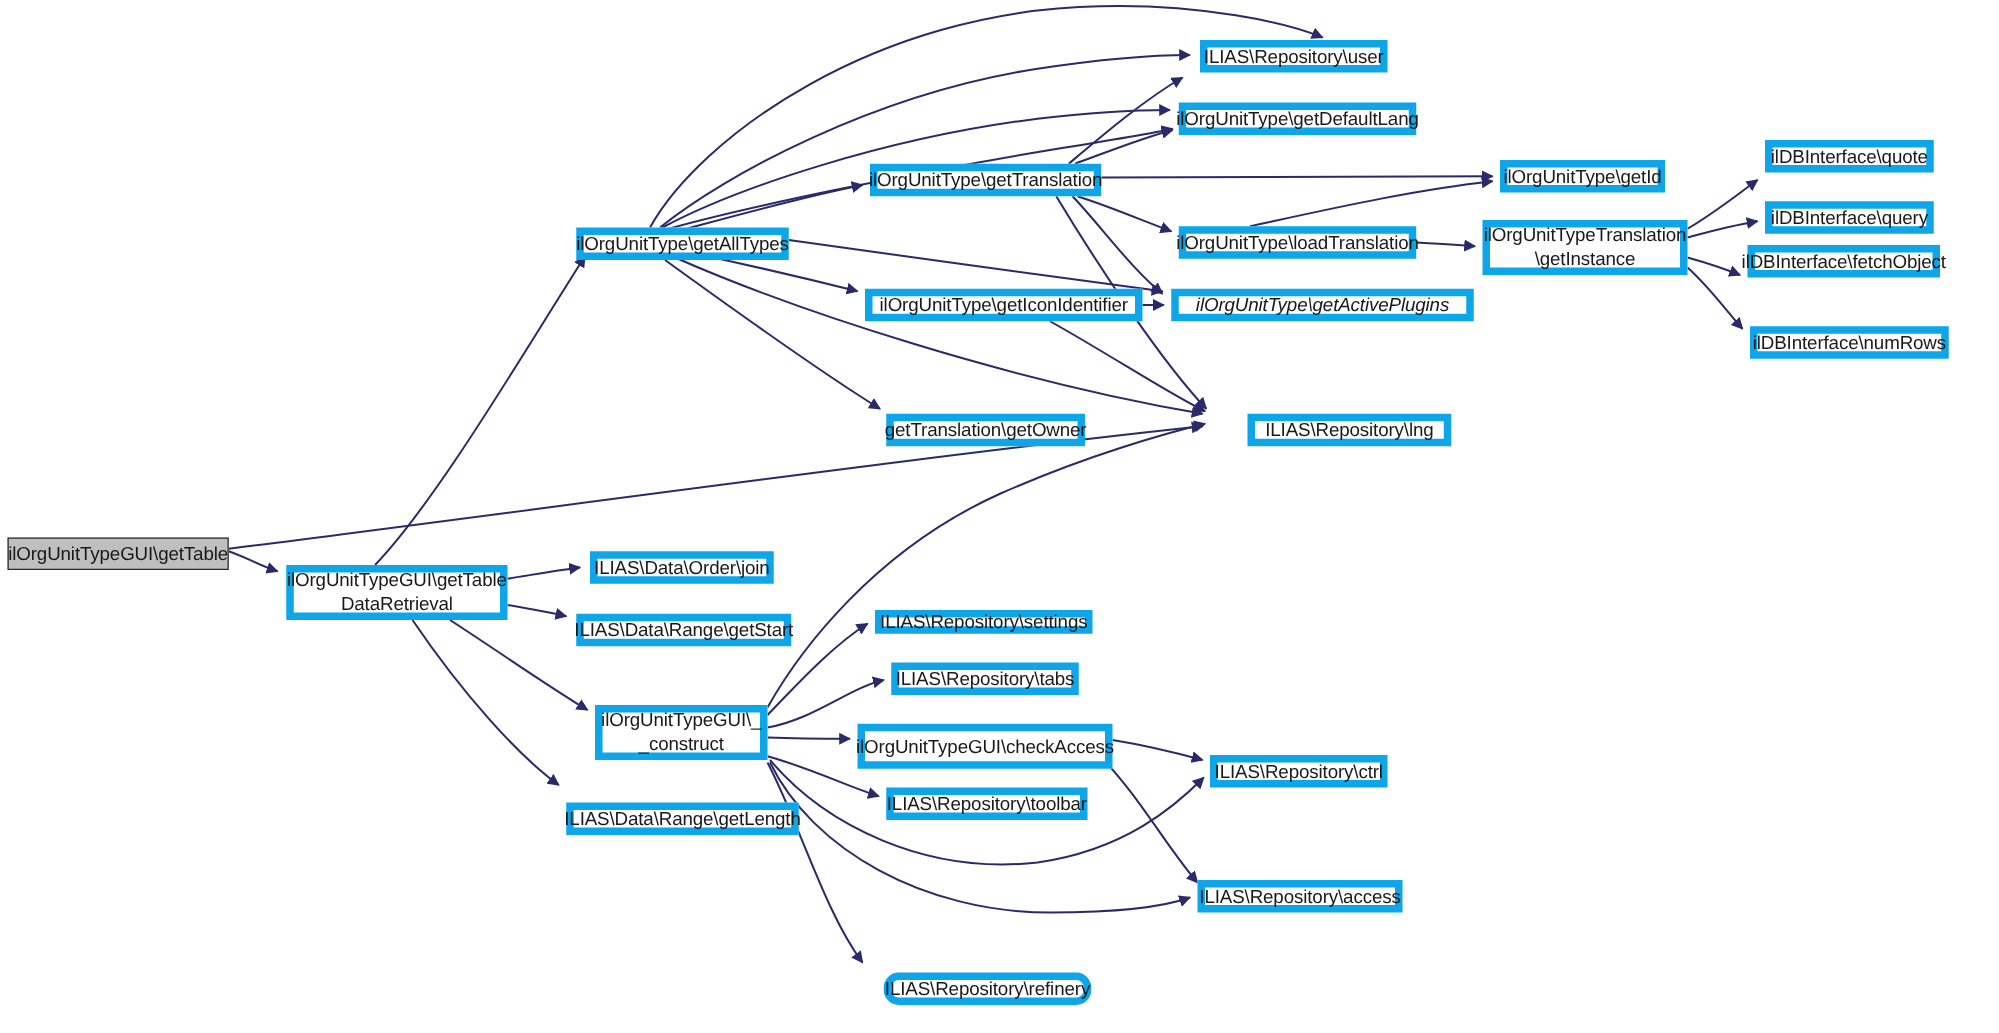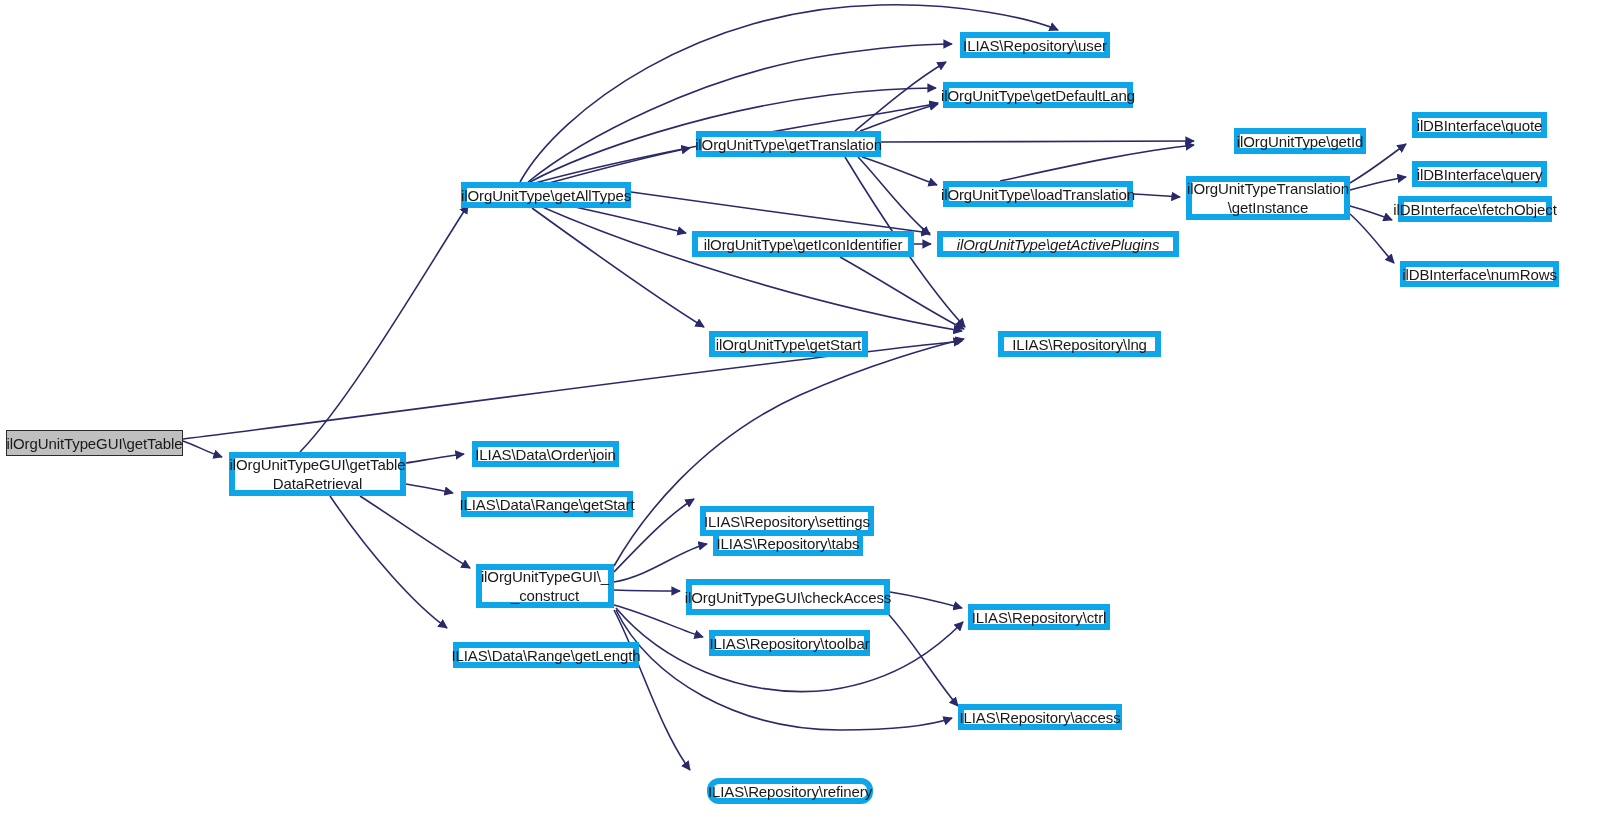--- a/index.html
+++ b/index.html
@@ -80,39 +80,39 @@
         <path d="M880,605 C910,635 935,680 958,706" marker-end="url(#arrow)"></path>
       </g>
   </svg>
   <div id="node-layer">
       <div class="node root" style="left: 6px; top: 430px; width: 177px; height: 26px;">ilOrgUnitTypeGUI\getTable</div>
       <div class="node two-line" style="left: 229px; top: 452px; width: 177px; height: 44px;">ilOrgUnitTypeGUI\getTable
 DataRetrieval</div>
       <div class="node" style="left: 461px; top: 182px; width: 170px; height: 26px;">ilOrgUnitType\getAllTypes</div>
       <div class="node" style="left: 696px; top: 131px; width: 185px; height: 26px;">ilOrgUnitType\getTranslation</div>
       <div class="node" style="left: 692px; top: 231px; width: 222px; height: 26px;">ilOrgUnitType\getIconIdentifier</div>
-      <div class="node" style="left: 709px; top: 331px; width: 159px; height: 26px;">ilOrgUnitType\getStart</div>
+      <div class="node" style="left: 709px; top: 331px; width: 159px; height: 26px;">getTranslation\getOwner</div>
       <div class="node" style="left: 960px; top: 32px; width: 150px; height: 26px;">ILIAS\Repository\user</div>
       <div class="node" style="left: 943px; top: 82px; width: 190px; height: 26px;">ilOrgUnitType\getDefaultLang</div>
       <div class="node" style="left: 943px; top: 181px; width: 190px; height: 26px;">ilOrgUnitType\loadTranslation</div>
       <div class="node" style="left: 937px; top: 231px; width: 242px; height: 26px; font-style: italic;">ilOrgUnitType\getActivePlugins</div>
       <div class="node" style="left: 970px; top: 331px; width: 163px; height: 26px; margin-left: 28px;">ILIAS\Repository\lng</div>
-      <div class="node" style="left: 1200px; top: 128px; width: 132px; height: 26px; margin-left: 34px;">ilOrgUnitType\getId</div>
+      <div class="node" style="left: 1200px; top: 128px; width: 132px; height: 26px;">ilOrgUnitType\getId</div>
       <div class="node two-line" style="left: 1186px; top: 176px; width: 164px; height: 44px;">ilOrgUnitTypeTranslation
 \getInstance</div>
       <div class="node" style="left: 1412px; top: 112px; width: 135px; height: 26px;">ilDBInterface\quote</div>
       <div class="node" style="left: 1412px; top: 161px; width: 135px; height: 26px;">ilDBInterface\query</div>
       <div class="node" style="left: 1398px; top: 196px; width: 154px; height: 26px;">ilDBInterface\fetchObject</div>
       <div class="node" style="left: 1400px; top: 261px; width: 159px; height: 26px;">ilDBInterface\numRows</div>
       <div class="node" style="left: 472px; top: 441px; width: 147px; height: 26px;">ILIAS\Data\Order\join</div>
       <div class="node" style="left: 461px; top: 491px; width: 172px; height: 26px;">ILIAS\Data\Range\getStart</div>
       <div class="node two-line" style="left: 476px; top: 564px; width: 138px; height: 44px;">ilOrgUnitTypeGUI\_
 _construct</div>
       <div class="node" style="left: 453px; top: 642px; width: 186px; height: 26px;">ILIAS\Data\Range\getLength</div>
-      <div class="node" style="left: 700px; top: 506px; width: 174px; height: 30px;">ILIAS\Repository\settings</div>
+      <div class="node" style="left: 700px; top: 488px; width: 174px; height: 19px;">ILIAS\Repository\settings</div>
       <div class="node" style="left: 713px; top: 530px; width: 150px; height: 26px;">ILIAS\Repository\tabs</div>
       <div class="node" style="left: 686px; top: 579px; width: 204px; height: 36px;">ilOrgUnitTypeGUI\checkAccess</div>
       <div class="node" style="left: 709px; top: 630px; width: 161px; height: 26px;">ILIAS\Repository\toolbar</div>
       <div class="node" style="left: 968px; top: 604px; width: 142px; height: 26px;">ILIAS\Repository\ctrl</div>
       <div class="node" style="left: 958px; top: 704px; width: 164px; height: 26px;">ILIAS\Repository\access</div>
       <div class="node" style="left: 707px; top: 778px; width: 166px; height: 26px; border-radius: 12px;">ILIAS\Repository\refinery</div>
     </div>
 </div>
 
 </body></html>

